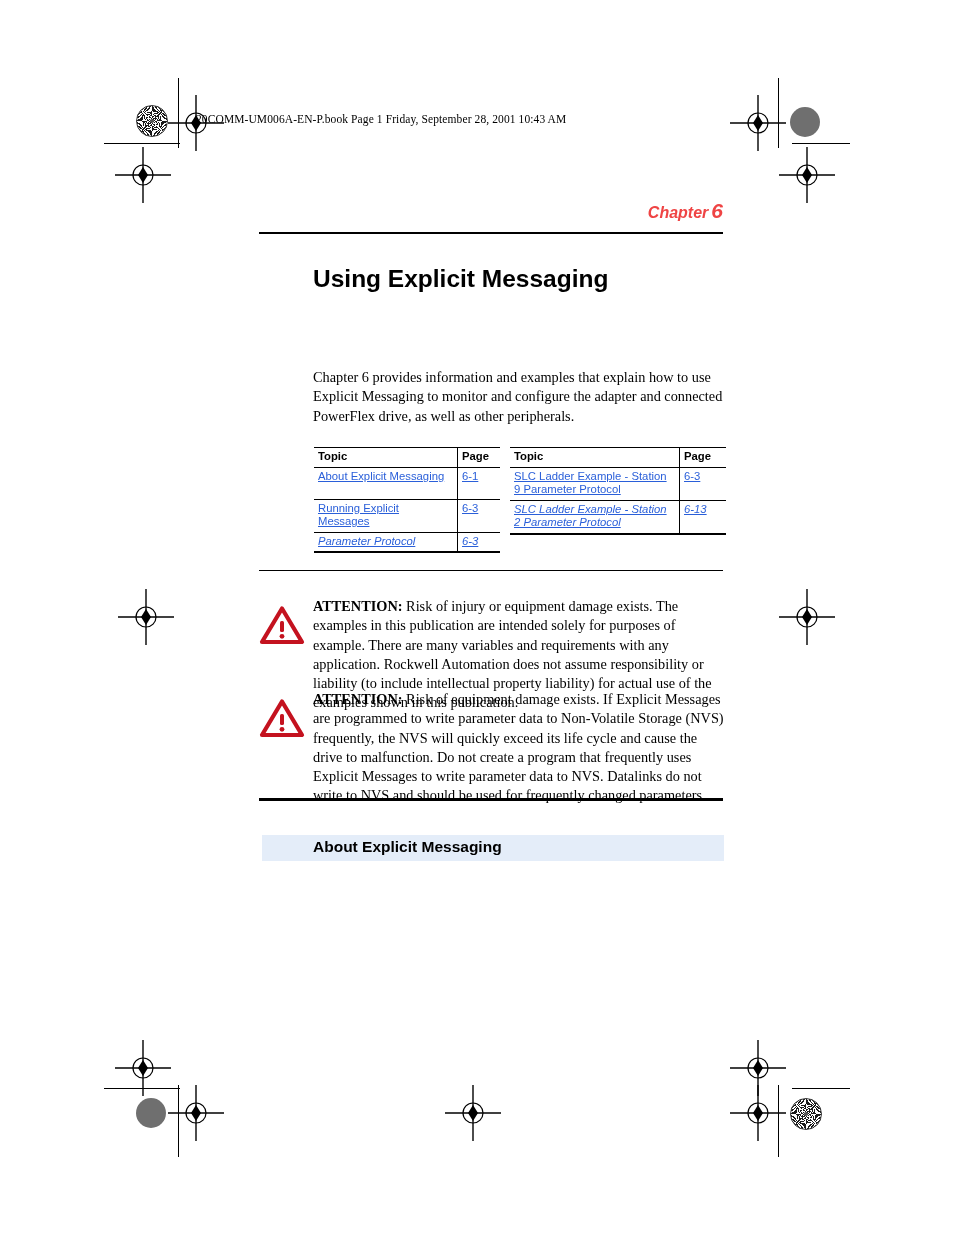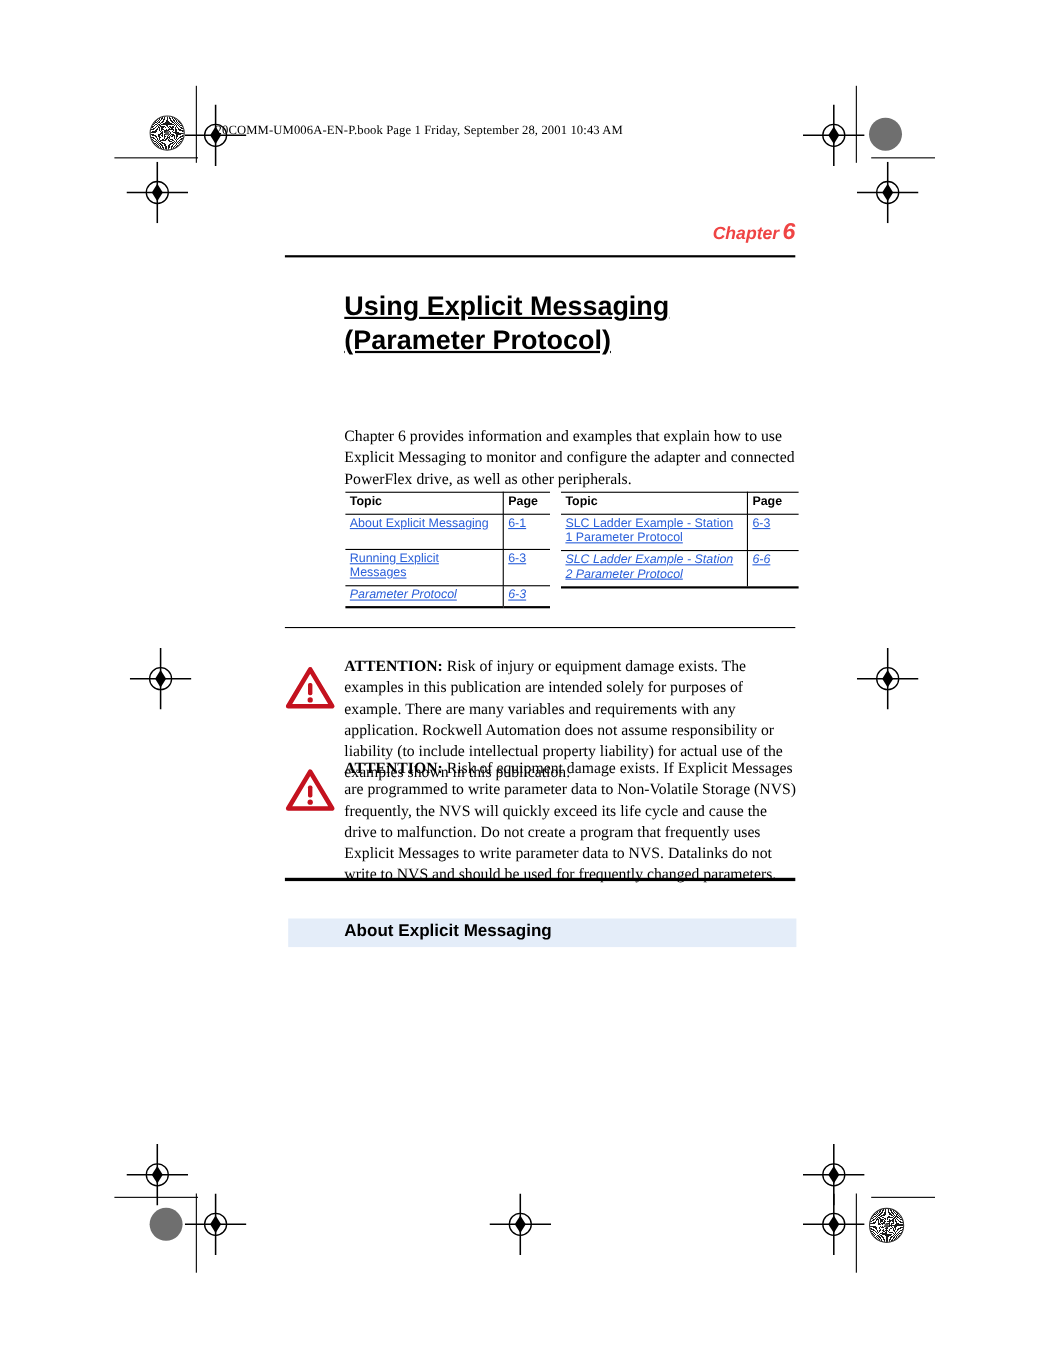--- a/index.html
+++ b/index.html
@@ -93,27 +93,26 @@
   .chapter-title {
     position: absolute;
     left: 313px;
     top: 263px;
     width: 430px;
     font-family: "Liberation Sans", sans-serif;
     font-weight: bold;
     font-size: 24.5px;
     line-height: 31px;
     color: #000;
-    text-decoration: underline;
   }
 
   .intro-para {
     position: absolute;
     left: 313px;
-    top: 388px;
+    top: 368px;
     width: 412px;
     font-size: 14.3px;
     line-height: 19.3px;
   }
 
   
   .topic-table {
     position: absolute;
     border-collapse: collapse;
     font-family: "Liberation Sans", sans-serif;
@@ -318,21 +317,20 @@
   <div class="filename-header">20COMM-UM006A-EN-P.book  Page 1  Friday, September 28, 2001  10:43 AM</div>
 
   <div class="chapter-label">
     <span>Chapter</span><span class="num">6</span>
   </div>
 
   <div class="rule-chapter"></div>
 
   <div class="chapter-title">
     <div>Using Explicit Messaging</div>
-    <div>(Parameter Protocol)</div>
   </div>
 
   <div class="intro-para">Chapter 6 provides information and examples that explain how to use Explicit Messaging to monitor and configure the adapter and connected PowerFlex drive, as well as other peripherals.</div>
 
   <table class="topic-table left">
     <thead>
       <tr>
         <th class="col-topic">Topic</th>
         <th class="col-page">Page</th>
       </tr>
@@ -368,32 +366,32 @@
   <table class="topic-table right">
     <thead>
       <tr>
         <th class="col-topic">Topic</th>
         <th class="col-page">Page</th>
       </tr>
     </thead>
     <tbody>
       <tr>
         <td class="col-topic">
-          <a class="link" href="#">SLC Ladder Example - Station 1 Parameter Protocol</a>
+          <a class="link" href="#">SLC Ladder Example - Station 9 Parameter Protocol</a>
         </td>
         <td class="col-page">
           <a class="link" href="#">6-3</a>
         </td>
       </tr>
       <tr>
         <td class="col-topic">
           <a class="link" href="#">SLC Ladder Example - Station 2 Parameter Protocol</a>
         </td>
         <td class="col-page">
-          <a class="link" href="#">6-6</a>
+          <a class="link" href="#">6-13</a>
         </td>
       </tr>
     </tbody>
   </table>
 
   <div class="rule-attn-top"></div>
 
   <div class="attn-block attn-1">
     <div class="warn-icon">
       <svg width="46" height="41" viewBox="0 0 46 41">

